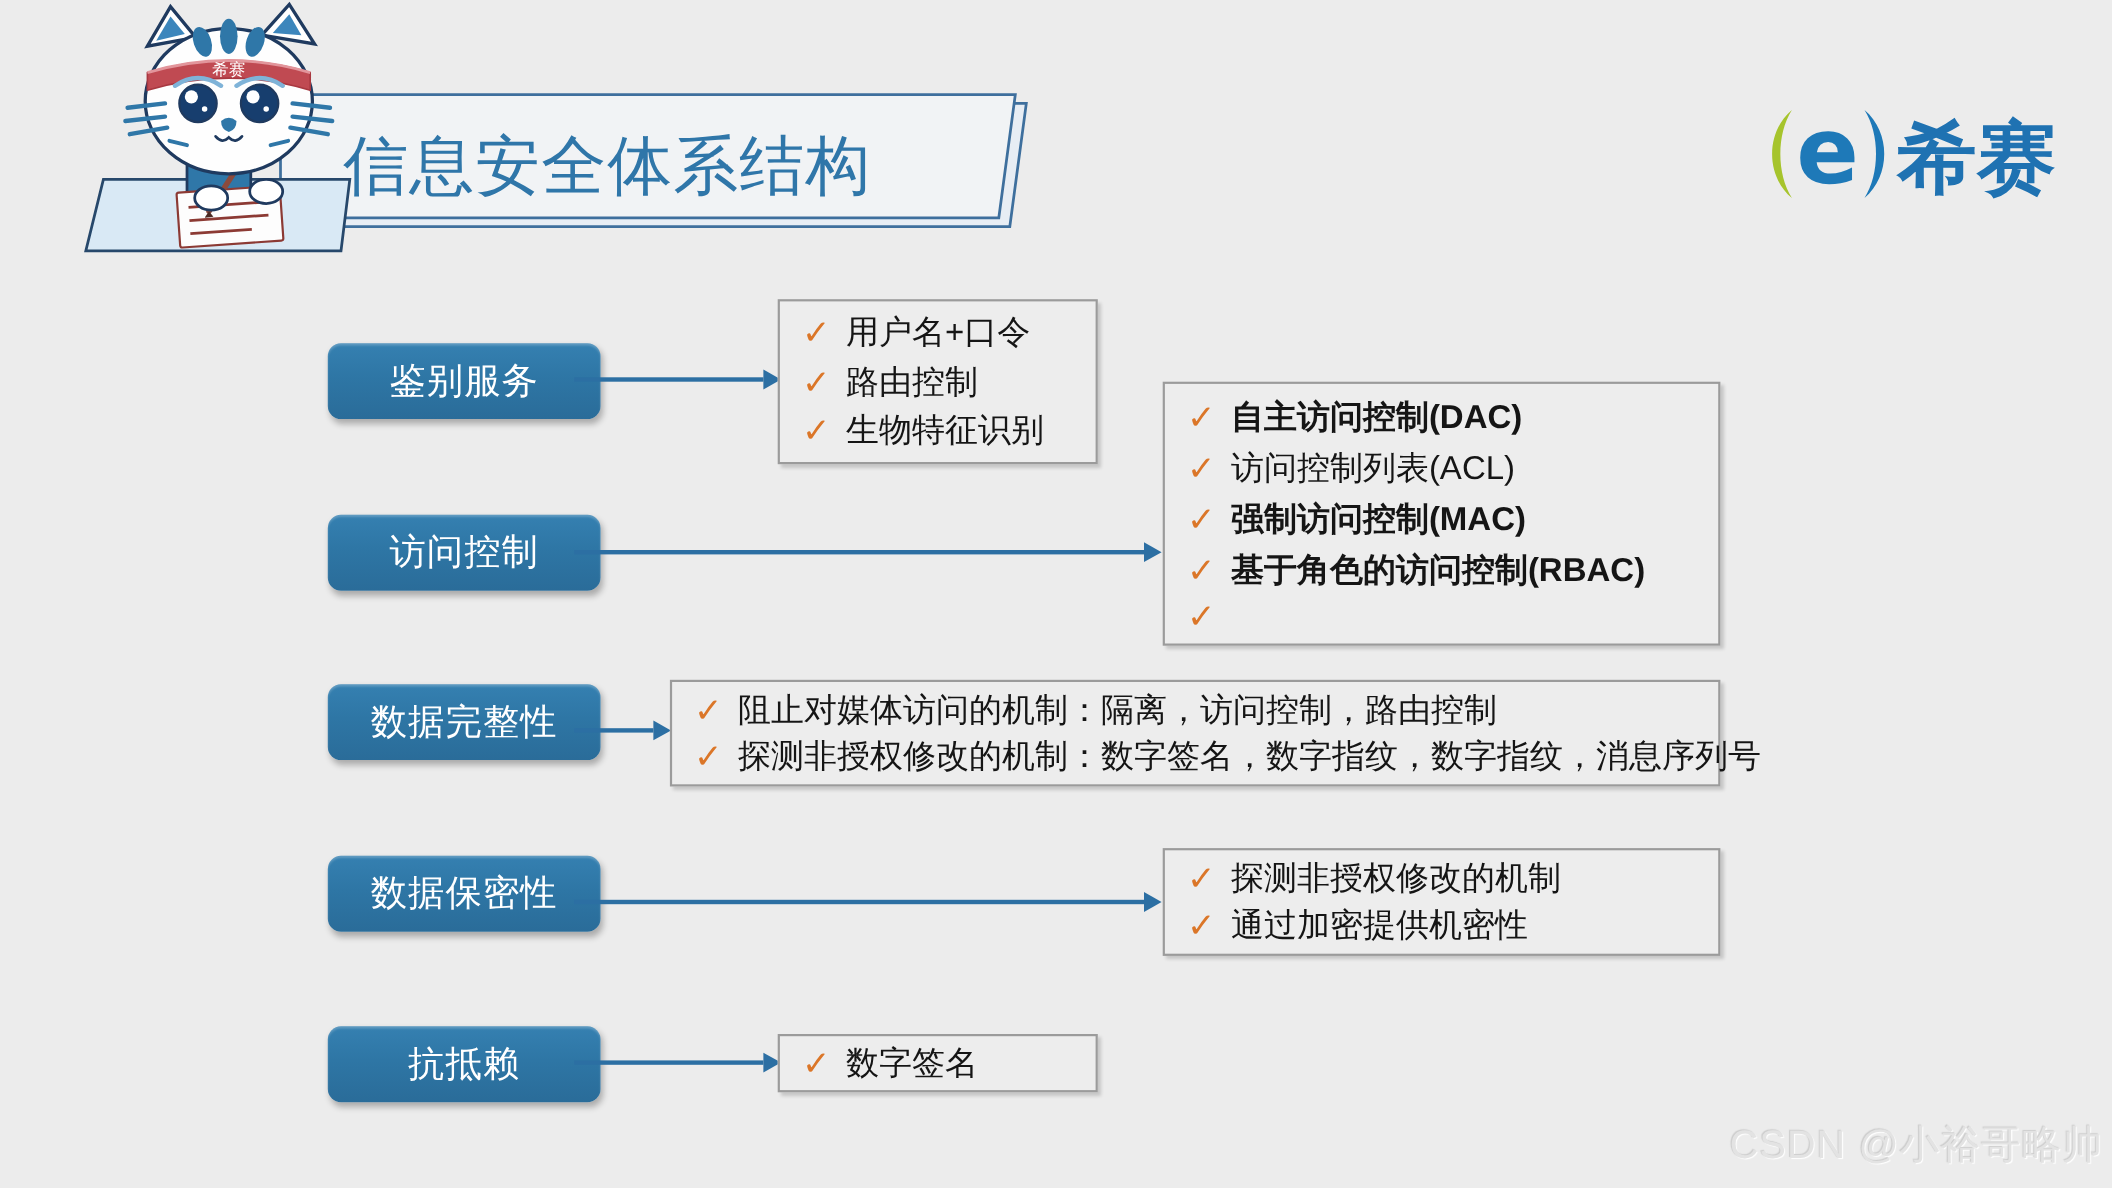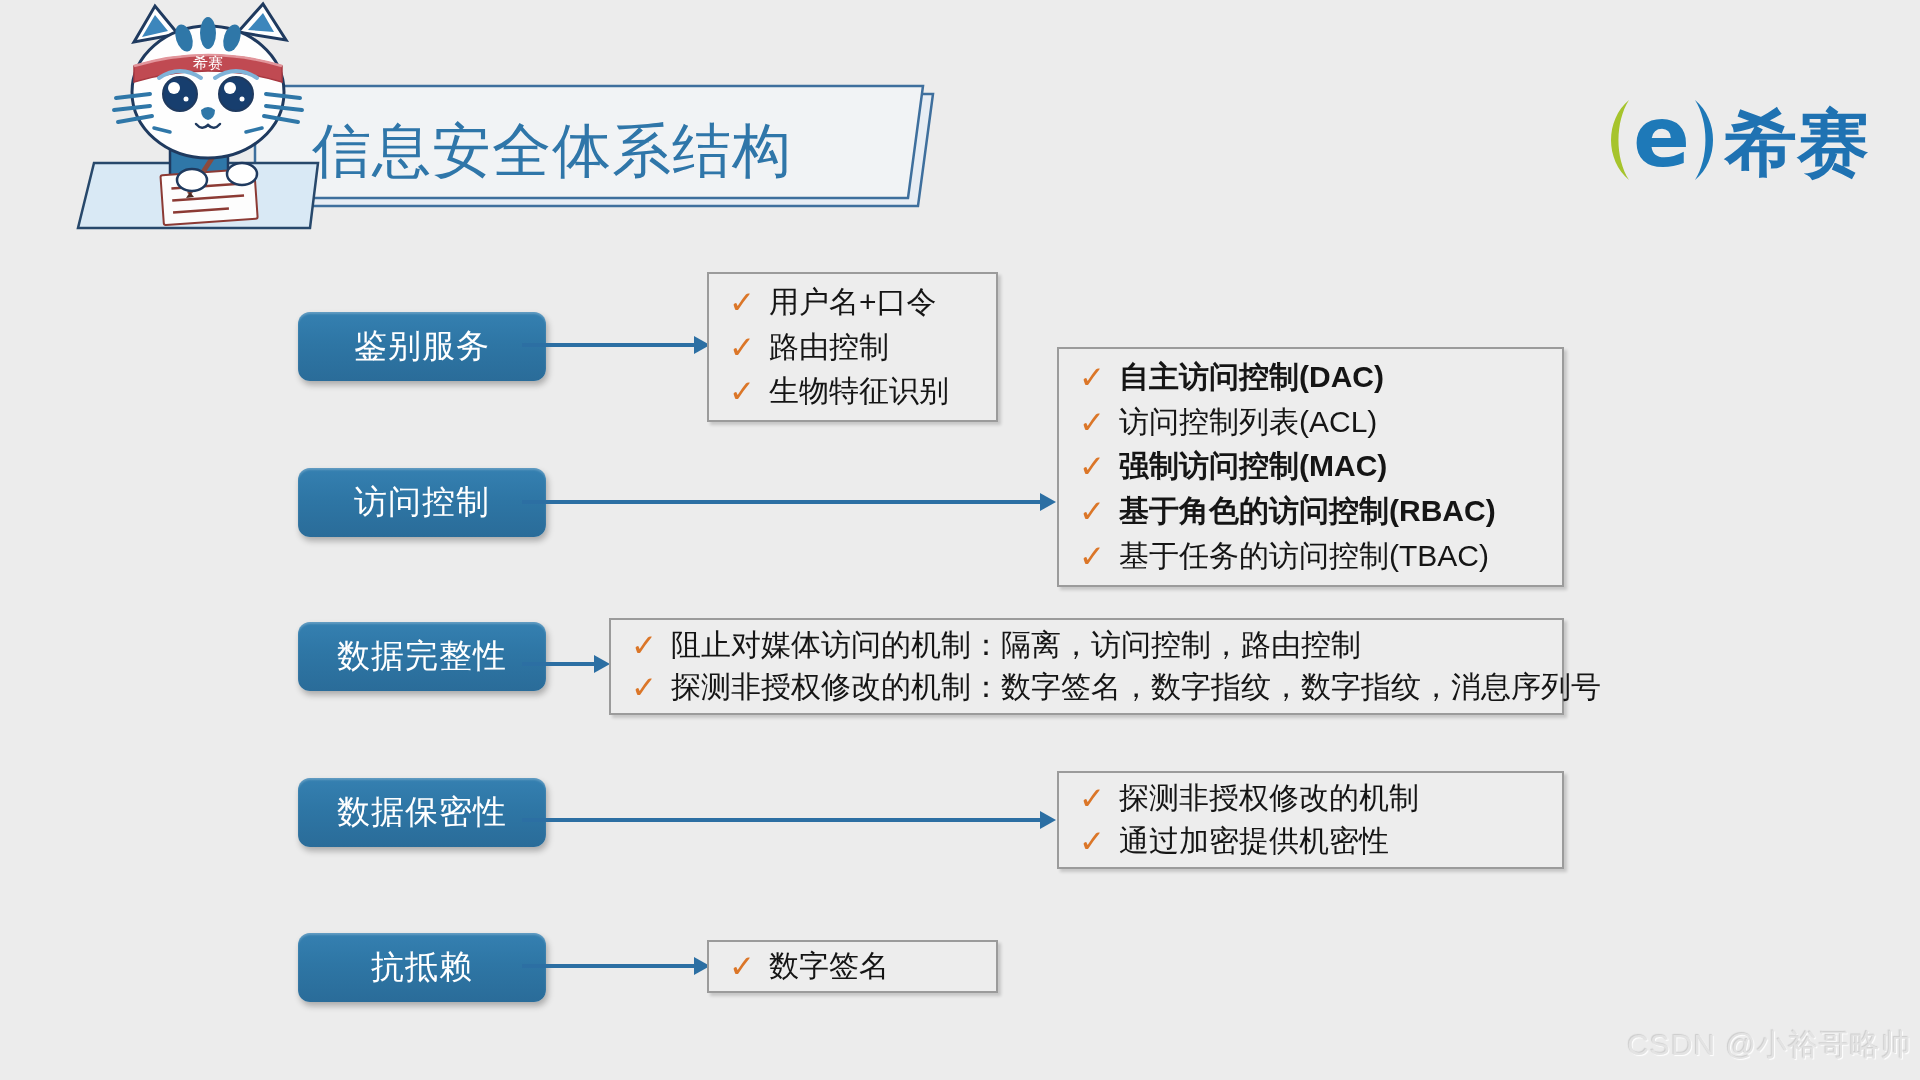--- a/index.html
+++ b/index.html
@@ -49,21 +49,21 @@
   .lb1{left:707px;top:272px;width:291px;height:150px}
   .lb2{left:1057px;top:347px;width:507px;height:240px}
   .lb3{left:609px;top:618px;width:955px;height:97px}
   .lb4{left:1057px;top:771px;width:507px;height:98px}
   .lb5{left:707px;top:940px;width:291px;height:53px}
   .item{display:flex;align-items:center;font-size:30px;color:#151515;white-space:nowrap;}
   .item .check{color:#DB7628;font-weight:bold;font-size:31px;margin-right:14px;line-height:1;}
   
   #watermark{
     position:absolute;right:8px;bottom:14px;
-    font-size:30px;letter-spacing:1px;color:#E3E3E3;
+    font-size:36px;letter-spacing:1px;color:#E3E3E3;
     text-shadow:-1px -1px 1px #CDCDCD, 1px 1px 1px #FFFFFF;
     white-space:nowrap;
   }
 </style>
 </head>
 <body>
 
 <svg id="title-box-svg" width="700" height="135" viewBox="0 0 700 135">
   <polygon points="15,14 683,14 668,126 15,126" fill="#E7EDF4" stroke="#3E6F9D" stroke-width="2.5"></polygon>
   <polygon points="5,6 673,6 658,118 5,118" fill="#F1F3F5" stroke="#3E6F9D" stroke-width="2.5"></polygon>
@@ -173,21 +173,20 @@
   <div class="item">
       <span class="check">✓</span>
       <span style="font-weight: 700;">强制访问控制(MAC)</span>
     </div>
   <div class="item">
       <span class="check">✓</span>
       <span style="font-weight: 700;">基于角色的访问控制(RBAC)</span>
     </div>
   <div class="item">
       <span class="check">✓</span>
-      <span>基于任务的访问控制(TBAC)</span>
     </div>
 </div>
 
 <div class="listbox lb3">
   <div class="item">
       <span class="check">✓</span>
       <span>阻止对媒体访问的机制：隔离，访问控制，路由控制</span>
     </div>
   <div class="item">
       <span class="check">✓</span>

